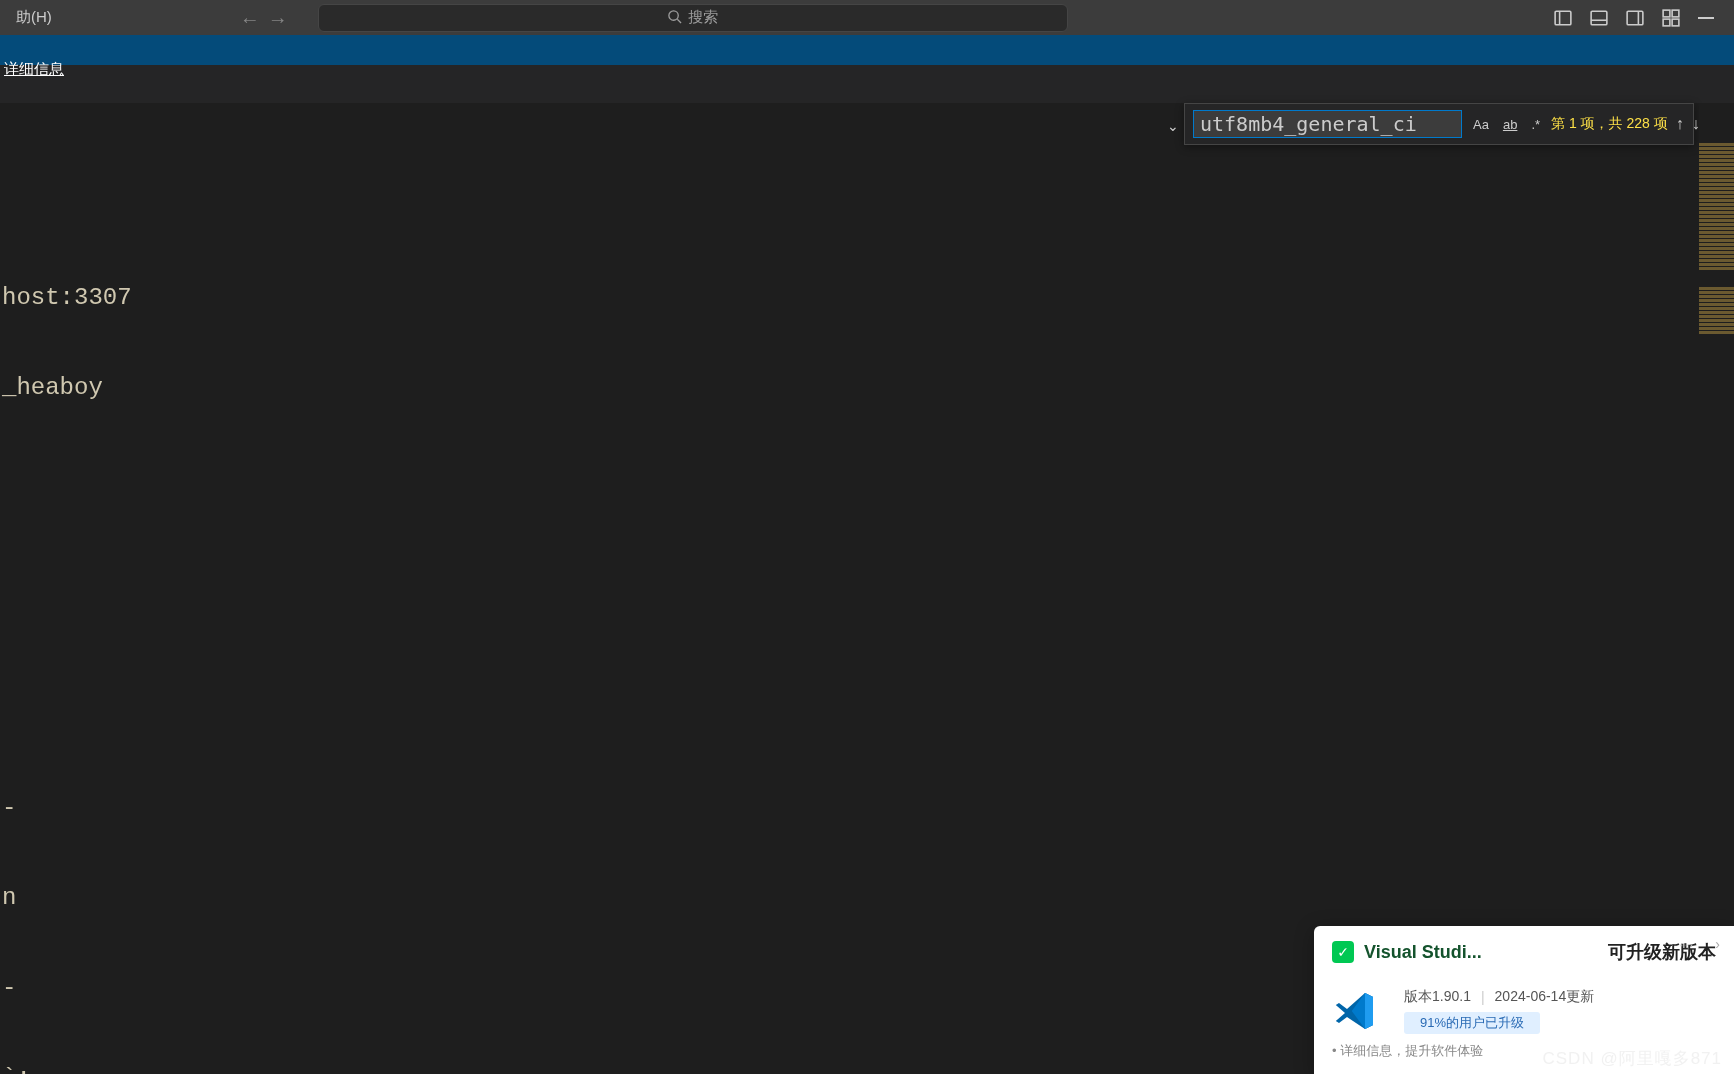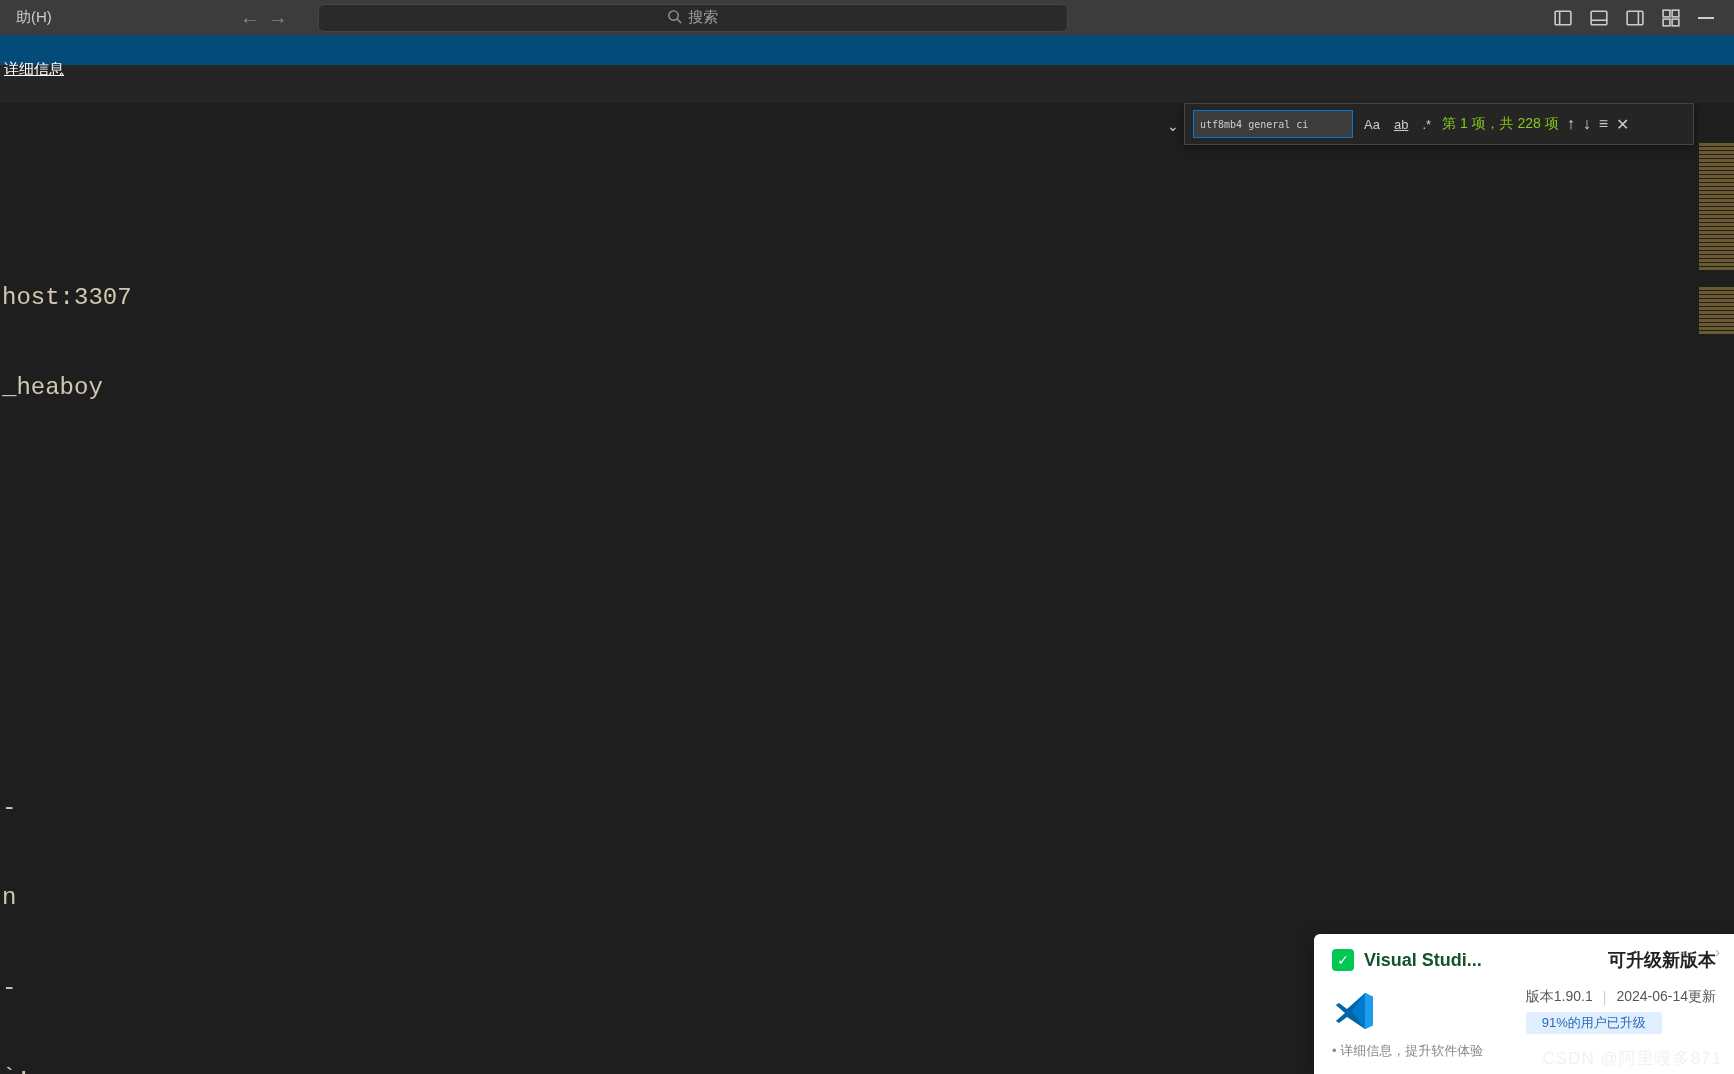--- a/index.html
+++ b/index.html
@@ -19,31 +19,31 @@
 .tab-strip { height:38px; background:#252526; }
 .editor { position:relative; background:#1e1e1e; height:calc(100% - 103px); }
 .code-area { position:absolute; left:0; top:0; right:35px; bottom:0; font-family:"Consolas","Courier New",monospace; font-size:24px; line-height:30px; color:#d0c8b0; white-space:pre; }
 .code-line { height:30px; padding-left:2px; }
 .minimap { position:absolute; right:0; top:0; width:35px; height:100%; background:#1e1e1e; }
 .mm-line { height:3px; margin-bottom:1px; background:#6b5a30; }
 .mm-blank { height:3px; margin-bottom:1px; }
 .find-panel { position:absolute; top:0; right:40px; background:#252526; border:1px solid #454545; display:flex; flex-direction:column; padding:6px 8px; gap:6px; box-shadow:0 2px 8px rgba(0,0,0,.4); width:510px; }
 .find-row { display:flex; align-items:center; gap:8px; }
 .chev-toggle { color:#cccccc; cursor:pointer; font-size:14px; margin-left:-24px; position:absolute; left:6px; top:14px; }
-.find-input { height:28px; background:#3c3c3c; border:1px solid #007acc; color:#cccccc; font-size:10px; padding:0 6px; flex:0 0 160px; font-family:"Consolas",monospace; }
+.find-input { height:28px; background:#3c3c3c; border:1px solid #007acc; color:#cccccc; font-size:20px; padding:0 6px; flex:0 0 160px; font-family:"Consolas",monospace; }
 .find-input.replace { border-color:#007acc; flex:0 0 230px; }
 .find-opt { color:#cccccc; font-size:13px; cursor:pointer; padding:2px 3px; }
-.find-status { color:#84cc16; font-size:14px; white-space:nowrap; }
+.find-status { color:#fde047; font-size:14px; white-space:nowrap; }
 .find-nav { color:#cccccc; cursor:pointer; font-size:16px; }
 .notif { position:absolute; right:0; bottom:0; width:420px; background:#ffffff; color:#333; border-radius:6px 0 0 0; box-shadow:0 4px 20px rgba(0,0,0,.3); padding:14px 18px; font-size:15px; }
 .notif-header { display:flex; align-items:center; gap:10px; }
 .notif-badge { width:22px; height:22px; background:#00c853; border-radius:4px; display:flex; align-items:center; justify-content:center; color:#fff; font-size:14px; }
 .notif-title { font-weight:600; font-size:18px; color:#14532d; }
 .notif-upgrade { font-weight:600; font-size:18px; color:#222; margin-left:auto; }
-.notif-body { display:flex; gap:14px; margin-top:16px; align-items:flex-start;justify-content:space-between; }
+.notif-body { display:flex; gap:26px; margin-top:24px; align-items:flex-start; }
 .notif-icon { width:46px; height:46px; display:flex; align-items:center; justify-content:center; }
 .notif-icon svg { width:40px; height:40px; }
 .notif-info { display:flex; flex-direction:column; gap:6px; font-size:14px; color:#555; }
 .notif-ver { display:flex; gap:10px; align-items:center; }
 .divider { color:#ccc; }
 .pct-badge { background:#e0efff; color:#2a6bb5; font-size:13px; padding:2px 16px; border-radius:3px; width:fit-content; }
 .notif-foot { font-size:13px; color:#888; margin-top:8px; }
 .dots { position:absolute; top:10px; right:40px; color:#aaa; cursor:pointer; }
 .close-n { position:absolute; top:10px; right:14px; color:#aaa; cursor:pointer; font-size:14px; }
 .watermark { position:absolute; right:12px; bottom:4px; color:rgba(200,200,200,.25); font-size:17px; letter-spacing:1px; pointer-events:none; }

